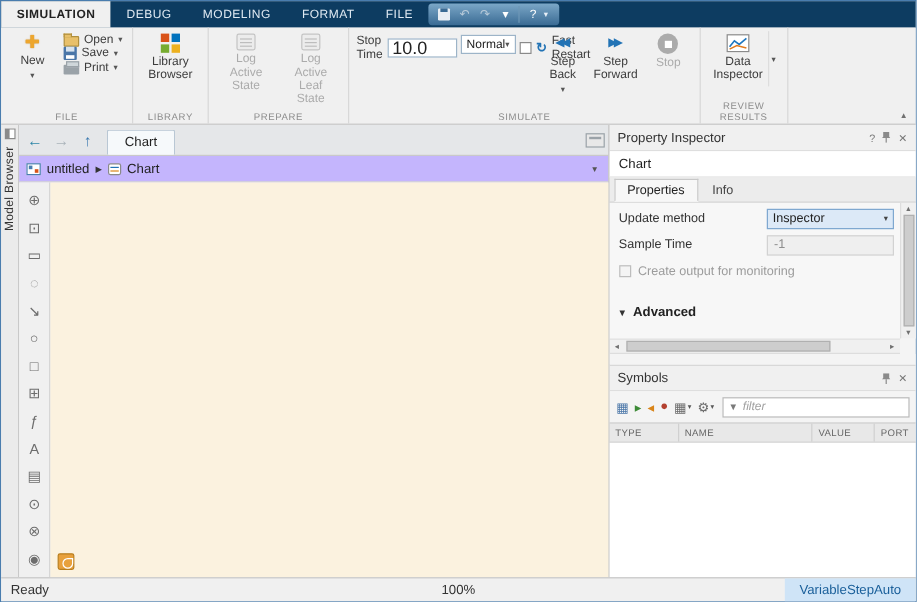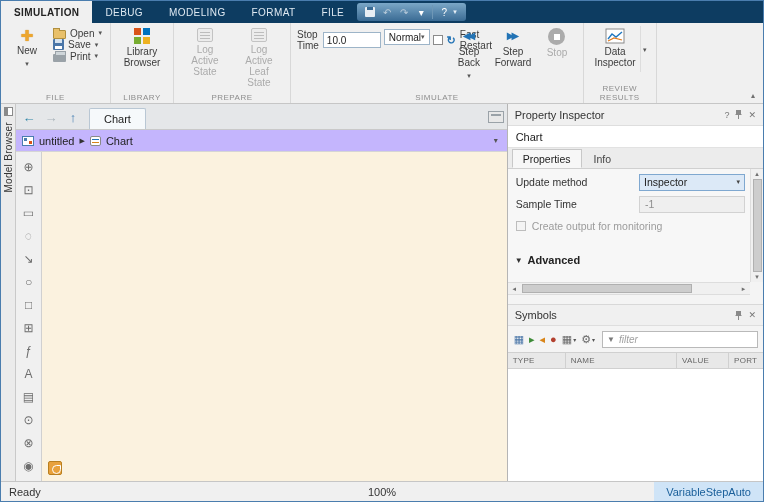--- a/index.html
+++ b/index.html
@@ -38,21 +38,21 @@
 .icon-save::after{content:"";position:absolute;left:2px;bottom:1px;width:7px;height:3px;background:#fff}
 .icon-print{width:13px;height:8px;background:#9aa2a8;border-radius:1px;position:relative;margin-top:4px}
 .icon-print::before{content:"";position:absolute;top:-3px;left:2px;width:9px;height:3px;background:#cfd6da;border:1px solid #9aa2a8}
 .icon-lib{width:16px;height:16px;display:grid;grid-template-columns:7px 7px;grid-template-rows:7px 7px;gap:2px}
 .icon-lib span{display:block}
 .icon-lib .c1{background:#d95319}.icon-lib .c2{background:#0072bd}.icon-lib .c3{background:#77ac30}.icon-lib .c4{background:#edb120}
 .icon-log{width:16px;height:14px;background:#ececec;border:1px solid #c3c3c3;position:relative;border-radius:2px}
 .icon-log::before{content:"";position:absolute;left:2px;top:3px;width:10px;height:1px;background:#bdbdbd;box-shadow:0 3px 0 #bdbdbd,0 6px 0 #bdbdbd}
 .sim-left{display:flex;gap:3px;padding-top:3px;width:148px}
 .row-inline{display:flex;align-items:center;gap:4px;font-size:10px;color:#3c3c3c}
-.input-box{height:16px;background:#fff;border:1px solid #9db4c8;font-size:10px;color:#222;padding:0 3px;font-family:"Liberation Sans",sans-serif}
+.input-box{height:16px;background:#fff;border:1px solid #9db4c8;font-size:15px;color:#222;padding:0 3px;font-family:"Liberation Sans",sans-serif}
 .input-stoptime{width:58px}
 .select-box{width:100px;height:16px;background:#fff;border:1px solid #9db4c8;font-size:10px;display:flex;align-items:center;justify-content:space-between;padding:0 4px;color:#222}
 .select-box .caret{font-size:7px;color:#555}
 .cb{width:10px;height:10px;border:1px solid #8a8a8a;background:#fff;flex:0 0 auto}
 .cb.dim{border-color:#bdbdbd;background:#f4f4f4}
 .icon-restart{color:#2273b5;font-size:11px;font-weight:bold;line-height:10px}
 .icon-step{color:#2273b5;font-size:10px;letter-spacing:-3px;line-height:16px;height:16px;padding-right:3px}
 .icon-run{width:17px;height:17px;border-radius:50%;background:radial-gradient(circle at 35% 30%,#63c96f,#1d8c33);display:flex;align-items:center;justify-content:center;color:#fff;font-size:7px;padding-left:1px}
 .icon-stopbtn{width:17px;height:17px;border-radius:50%;background:#ababab;display:flex;align-items:center;justify-content:center}
 .icon-stopbtn span{width:6px;height:6px;background:#fff;display:block}

